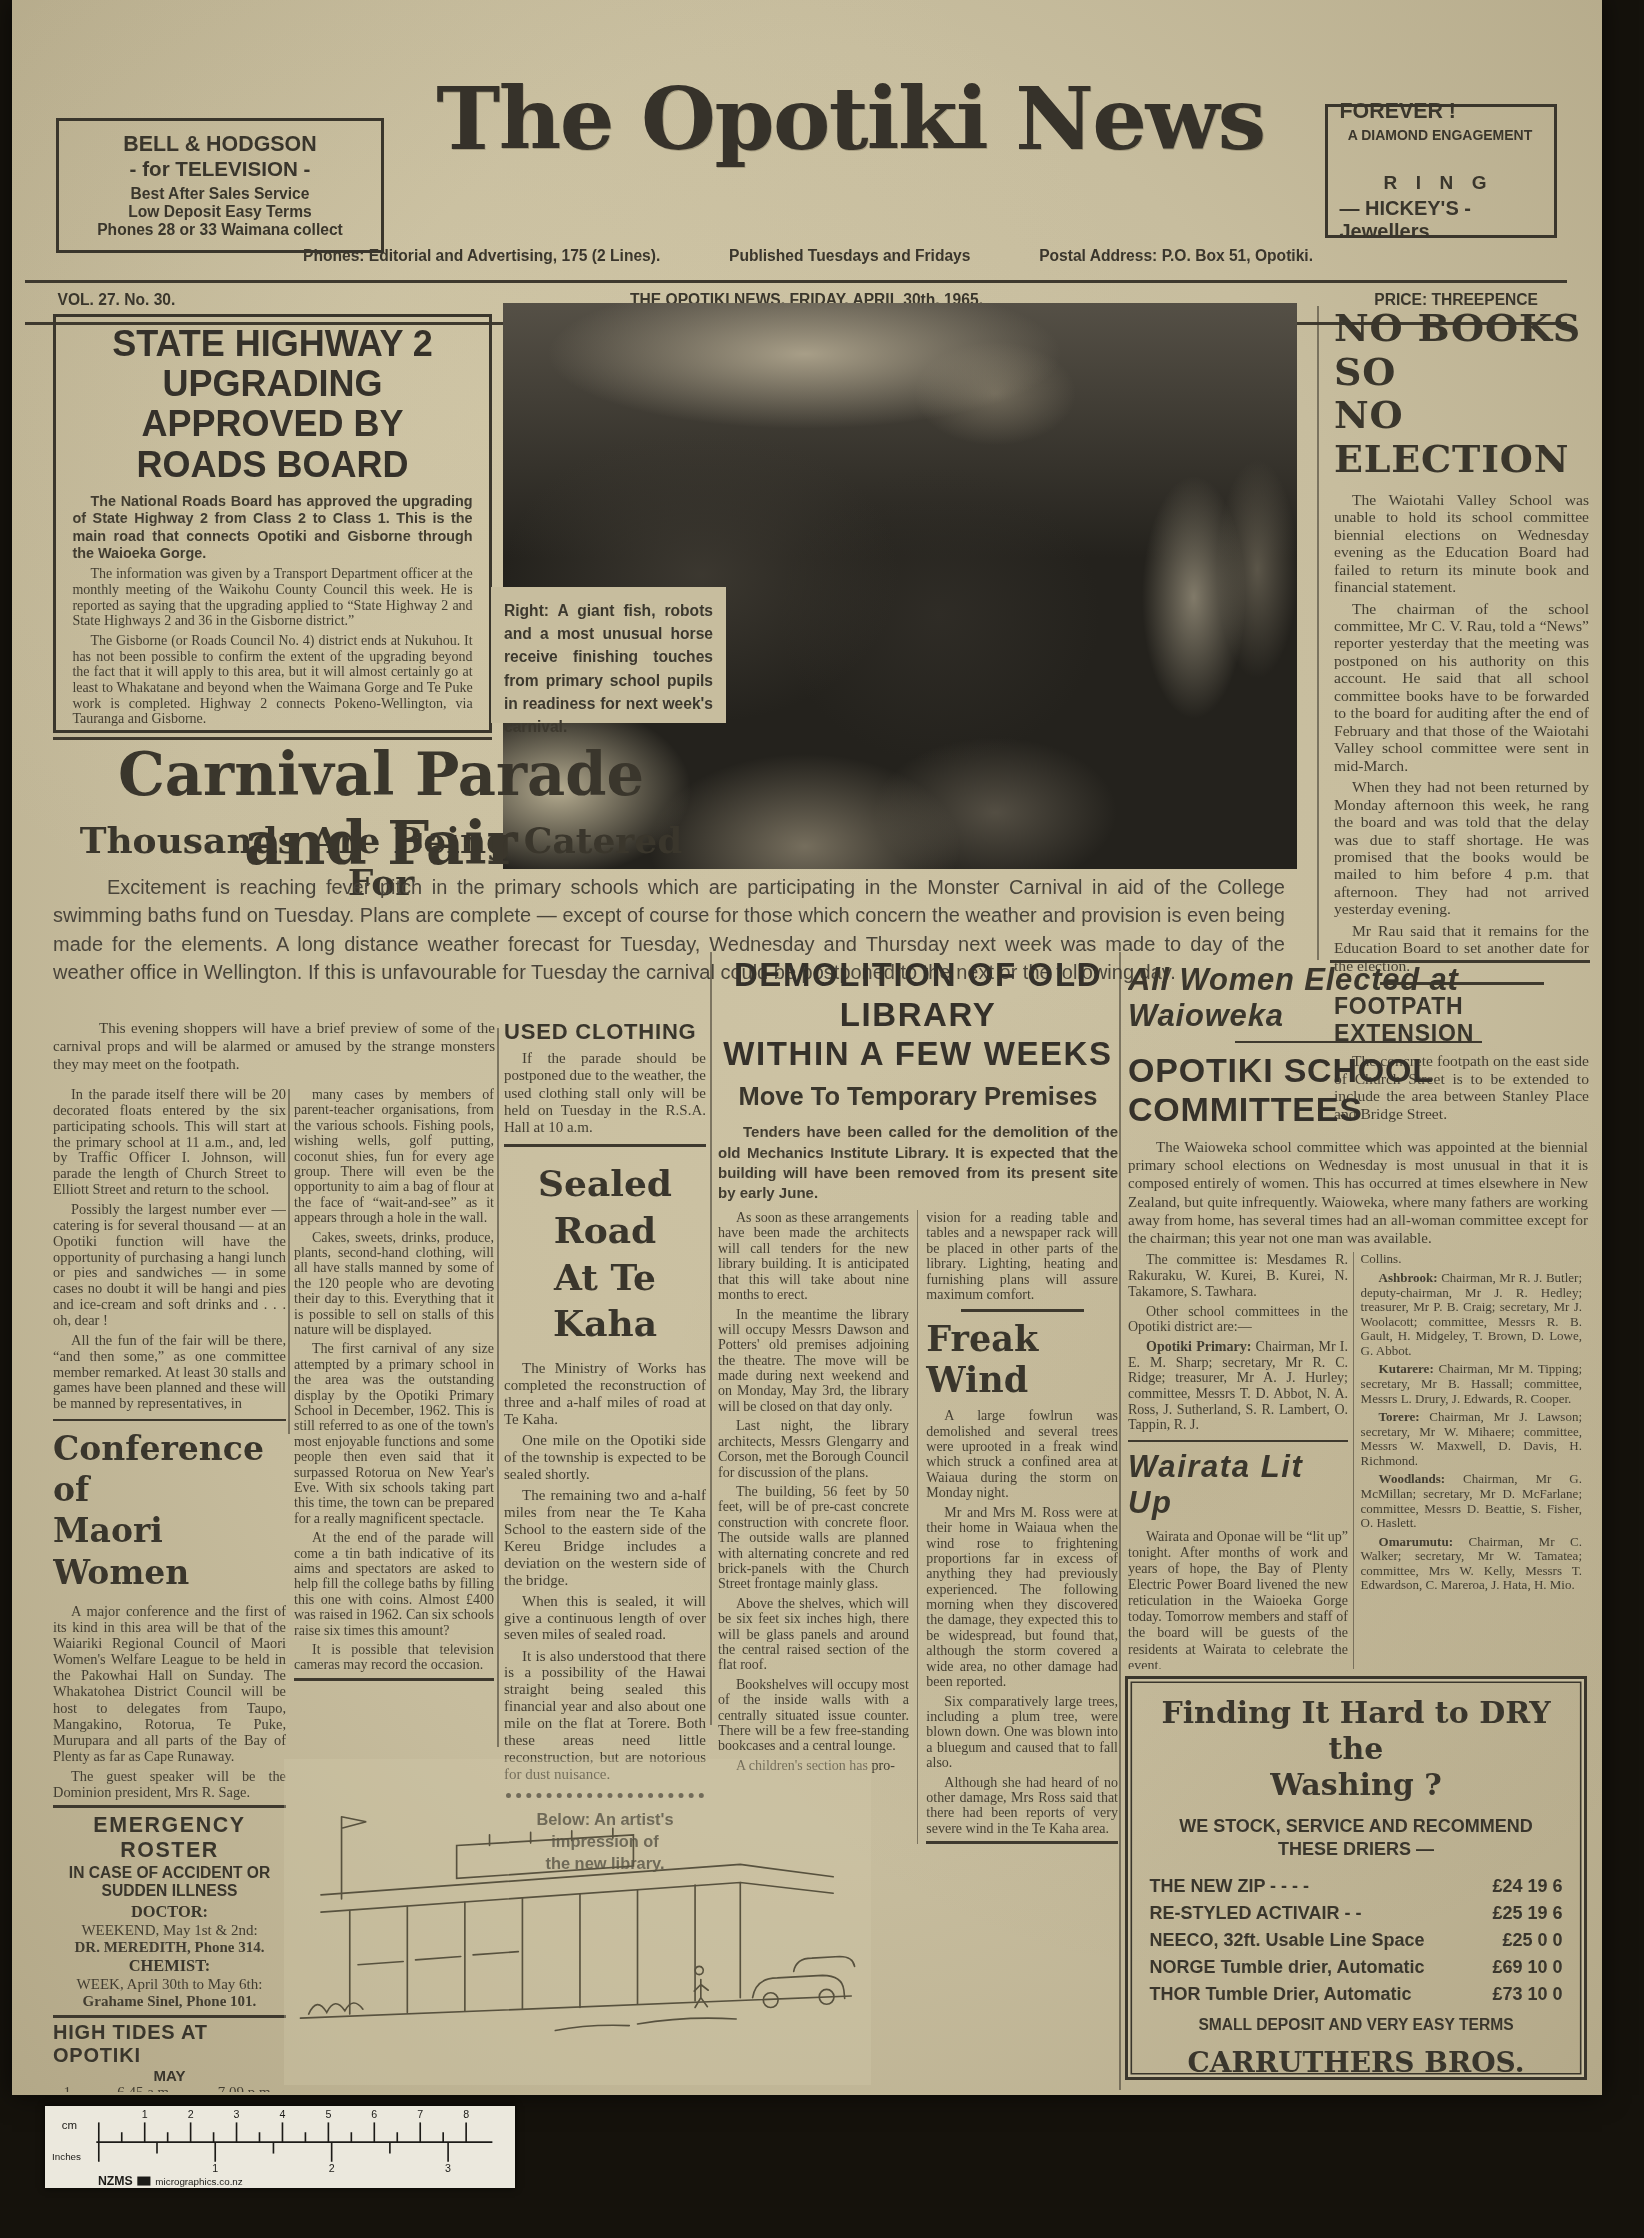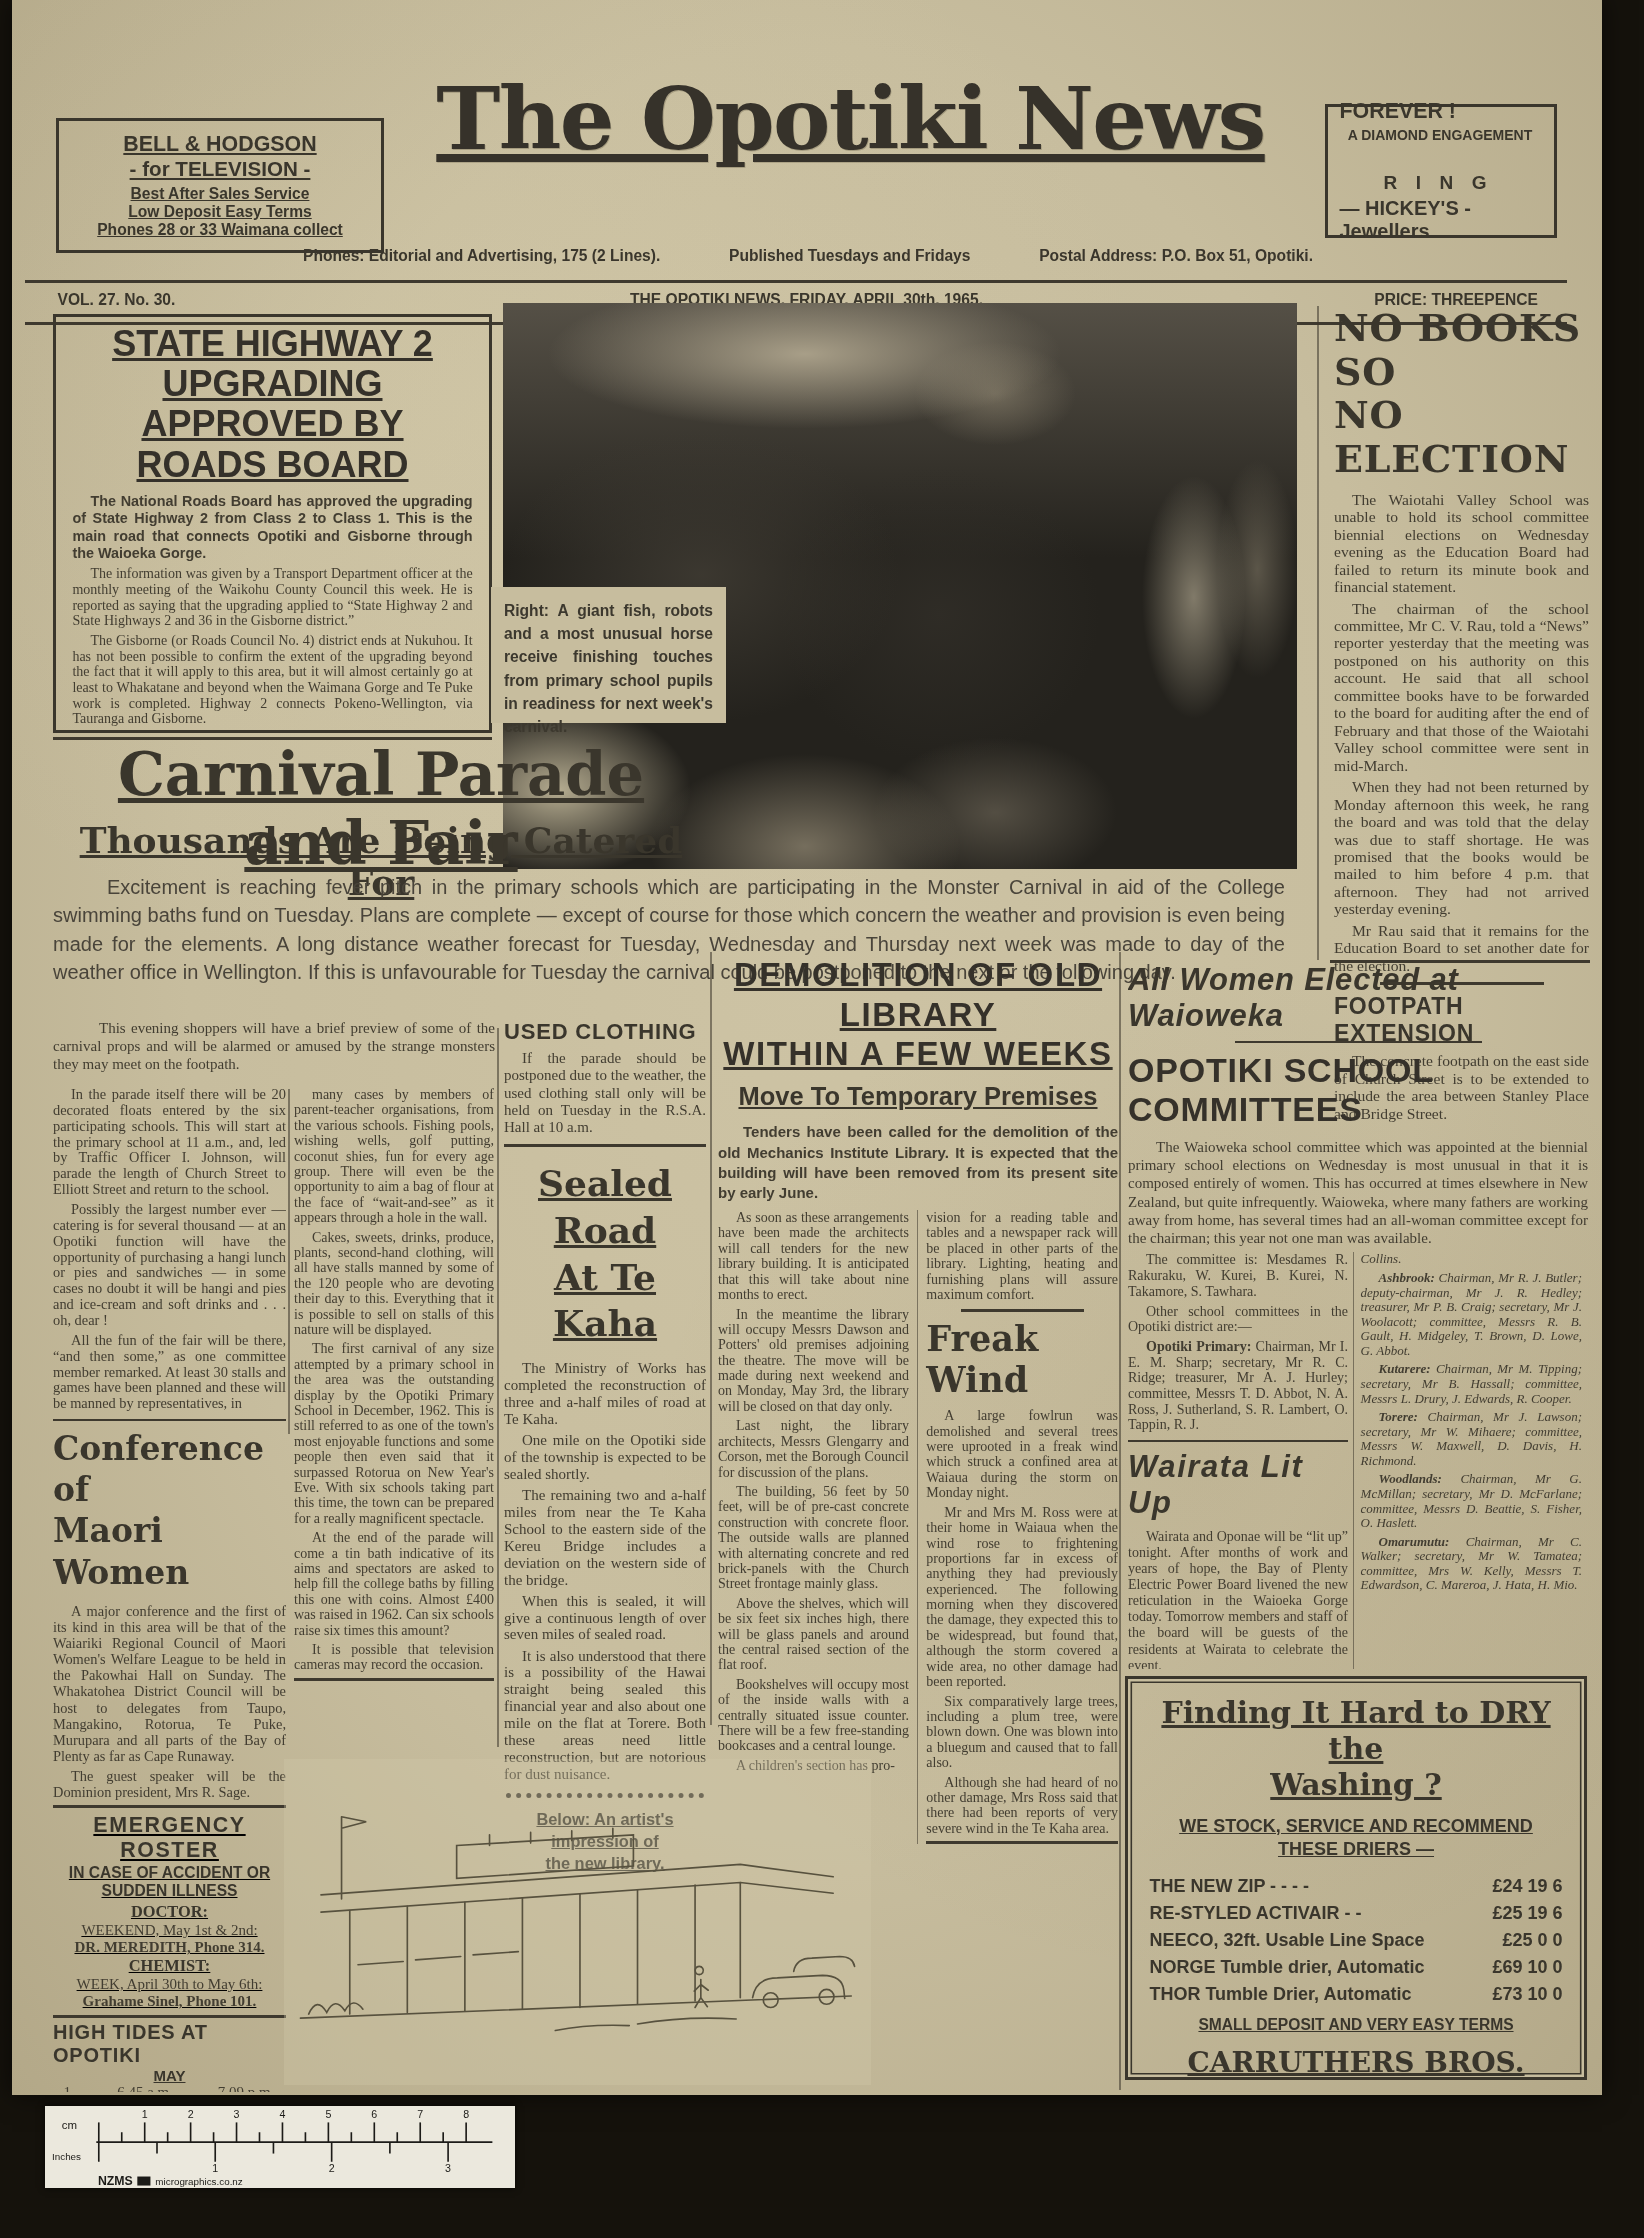--- a/index.html
+++ b/index.html
@@ -10,21 +10,21 @@
       radial-gradient(ellipse 60% 40% at 30% 20%, rgba(224,214,180,.25), rgba(0,0,0,0) 70%),
       radial-gradient(ellipse 50% 35% at 75% 70%, rgba(120,100,60,.10), rgba(0,0,0,0) 70%),
       radial-gradient(ellipse at 50% 45%, #cdc3a4 0%, #c7bd9e 55%, #b3a888 100%);
     box-shadow:0 0 25px rgba(0,0,0,.6);}
   .ink{color:#3a362c;}
   .hrule{position:absolute;background:#3e392e;}
   .vrule{position:absolute;width:1.6px;background:rgba(60,55,44,.55);}
   .sans{font-family:"Liberation Sans",sans-serif;}
   .serifhead{font-family:"DejaVu Serif",serif;}
   .abs{position:absolute;}
-  .ctr{text-align:center;text-decoration:underline;}
+  .ctr{text-align:center;}
   .just{text-align:justify;}
   .p{margin:0 0 4.1px;text-indent:18px;}
   .p.noind{text-indent:0;}
   .body-col{color:#423d31;}
   .secrule{height:2.5px;background:#3e392e;border:0;margin:8.2px auto;}
   .runin{font-weight:bold;}
   
   .adbox{border:3.3px solid #3a362c;color:#3a362c;font-family:"Liberation Sans",sans-serif;
          font-weight:bold;display:flex;flex-direction:column;justify-content:center;}
   .masthead{font-family:"DejaVu Serif",serif;font-weight:bold;color:#36322a;
@@ -254,21 +254,21 @@
       <div style="width:220px;">
         <div class="just body-col" style="font-size:14px;line-height:1.12;">
           <p class="p">The committee is: Mesdames R. Rakuraku, W. Kurei, B. Kurei, N. Takamore, S. Tawhara.</p>
           <p class="p">Other school committees in the Opotiki district are:—</p>
           <p class="p"><b class="runin">Opotiki Primary:</b><span> Chairman, Mr I. E. M. Sharp; secretary, Mr R. C. Ridge; treasurer, Mr A. J. Hurley; committee, Messrs T. D. Abbot, N. A. Ross, J. Sutherland, S. R. Lambert, O. Tappin, R. J.</span></p>
         </div>
         <hr class="secrule" style="width:100%;margin:6.6px 0;">
         <div class="sans ink" style="font-weight:bold;font-style:italic;font-size:31px;letter-spacing:1.6px;margin:5px 0 8.2px;">Wairata Lit Up</div>
         <p class="p just body-col" style="font-size:14px;line-height:1.15;">Wairata and Oponae will be “lit up” tonight. After months of work and years of hope, the Bay of Plenty Electric Power Board livened the new reticulation in the Waioeka Gorge today. Tomorrow members and staff of the board will be guests of the residents at Wairata to celebrate the event.</p>
       </div>
-      <div style="width:229px;margin-left:5px;border-left:1.6px solid rgba(60,55,44,.55);padding-left:6.6px;box-sizing:border-box;font-style:italic;">
+      <div style="width:229px;margin-left:5px;border-left:1.6px solid rgba(60,55,44,.55);padding-left:6.6px;box-sizing:border-box;">
         <div class="just body-col" style="font-size:13px;line-height:1.12;">
           <p class="p noind">Collins.</p>
           <p class="p"><b class="runin">Ashbrook:</b><span> Chairman, Mr R. J. Butler; deputy-chairman, Mr J. R. Hedley; treasurer, Mr P. B. Craig; secretary, Mr J. Woolacott; committee, Messrs R. B. Gault, H. Midgeley, T. Brown, D. Lowe, G. Abbot.</span></p>
           <p class="p"><b class="runin">Kutarere:</b><span> Chairman, Mr M. Tipping; secretary, Mr B. Hassall; committee, Messrs L. Drury, J. Edwards, R. Cooper.</span></p>
           <p class="p"><b class="runin">Torere:</b><span> Chairman, Mr J. Lawson; secretary, Mr W. Mihaere; committee, Messrs W. Maxwell, D. Davis, H. Richmond.</span></p>
           <p class="p"><b class="runin">Woodlands:</b><span> Chairman, Mr G. McMillan; secretary, Mr D. McFarlane; committee, Messrs D. Beattie, S. Fisher, O. Haslett.</span></p>
           <p class="p"><b class="runin">Omarumutu:</b><span> Chairman, Mr C. Walker; secretary, Mr W. Tamatea; committee, Mrs W. Kelly, Messrs T. Edwardson, C. Mareroa, J. Hata, H. Mio.</span></p>
         </div>
       </div>
     </div>

